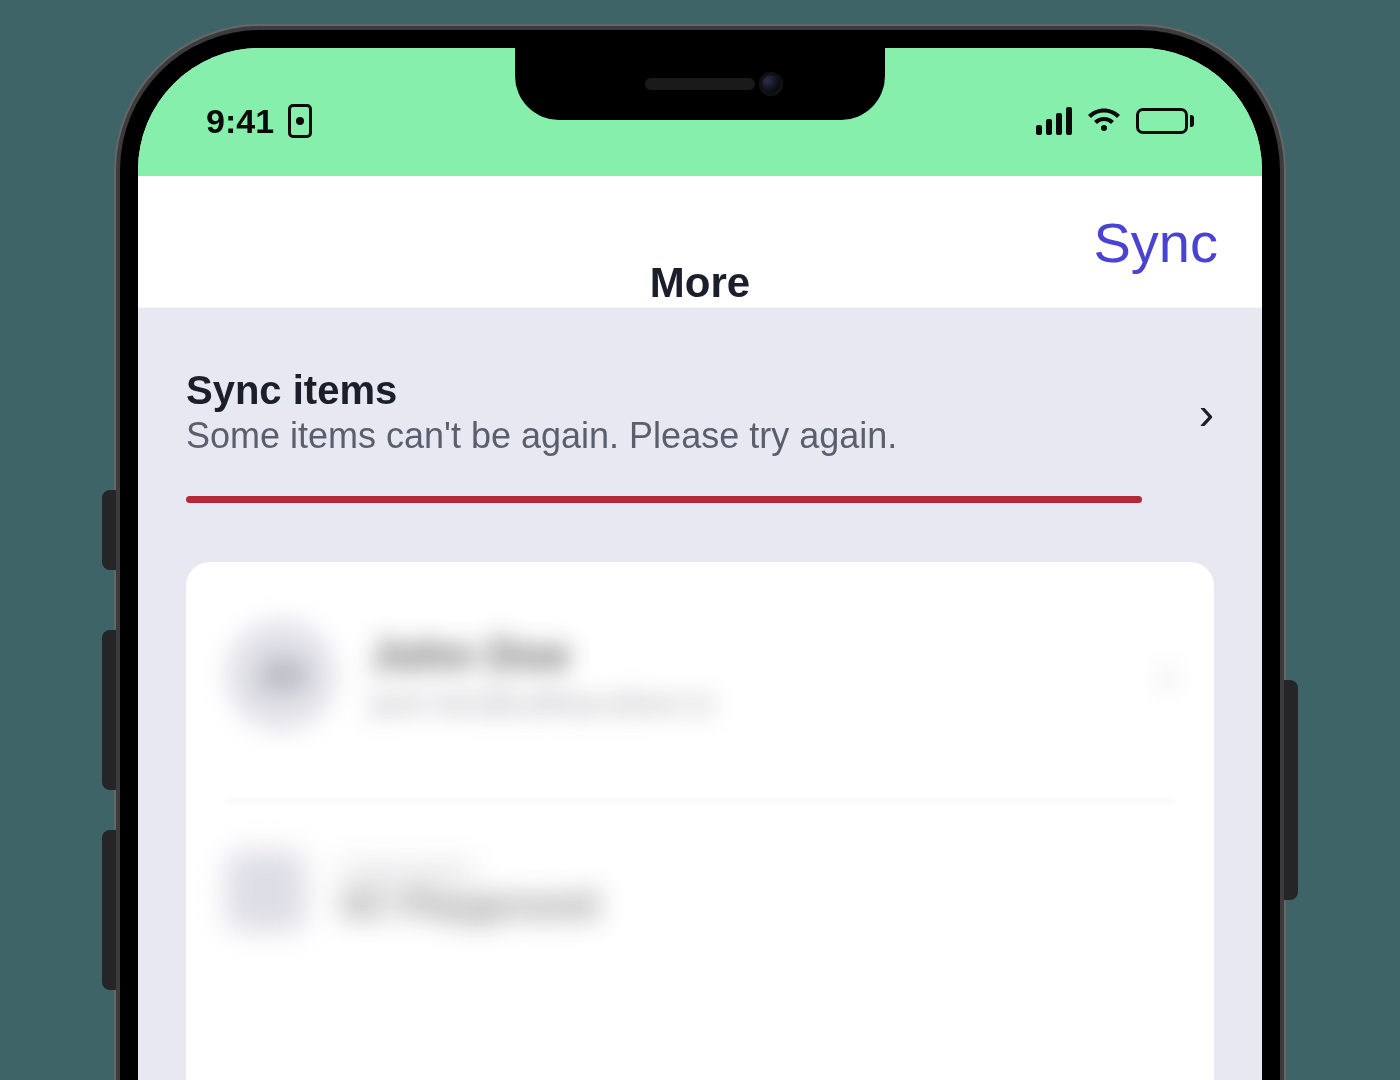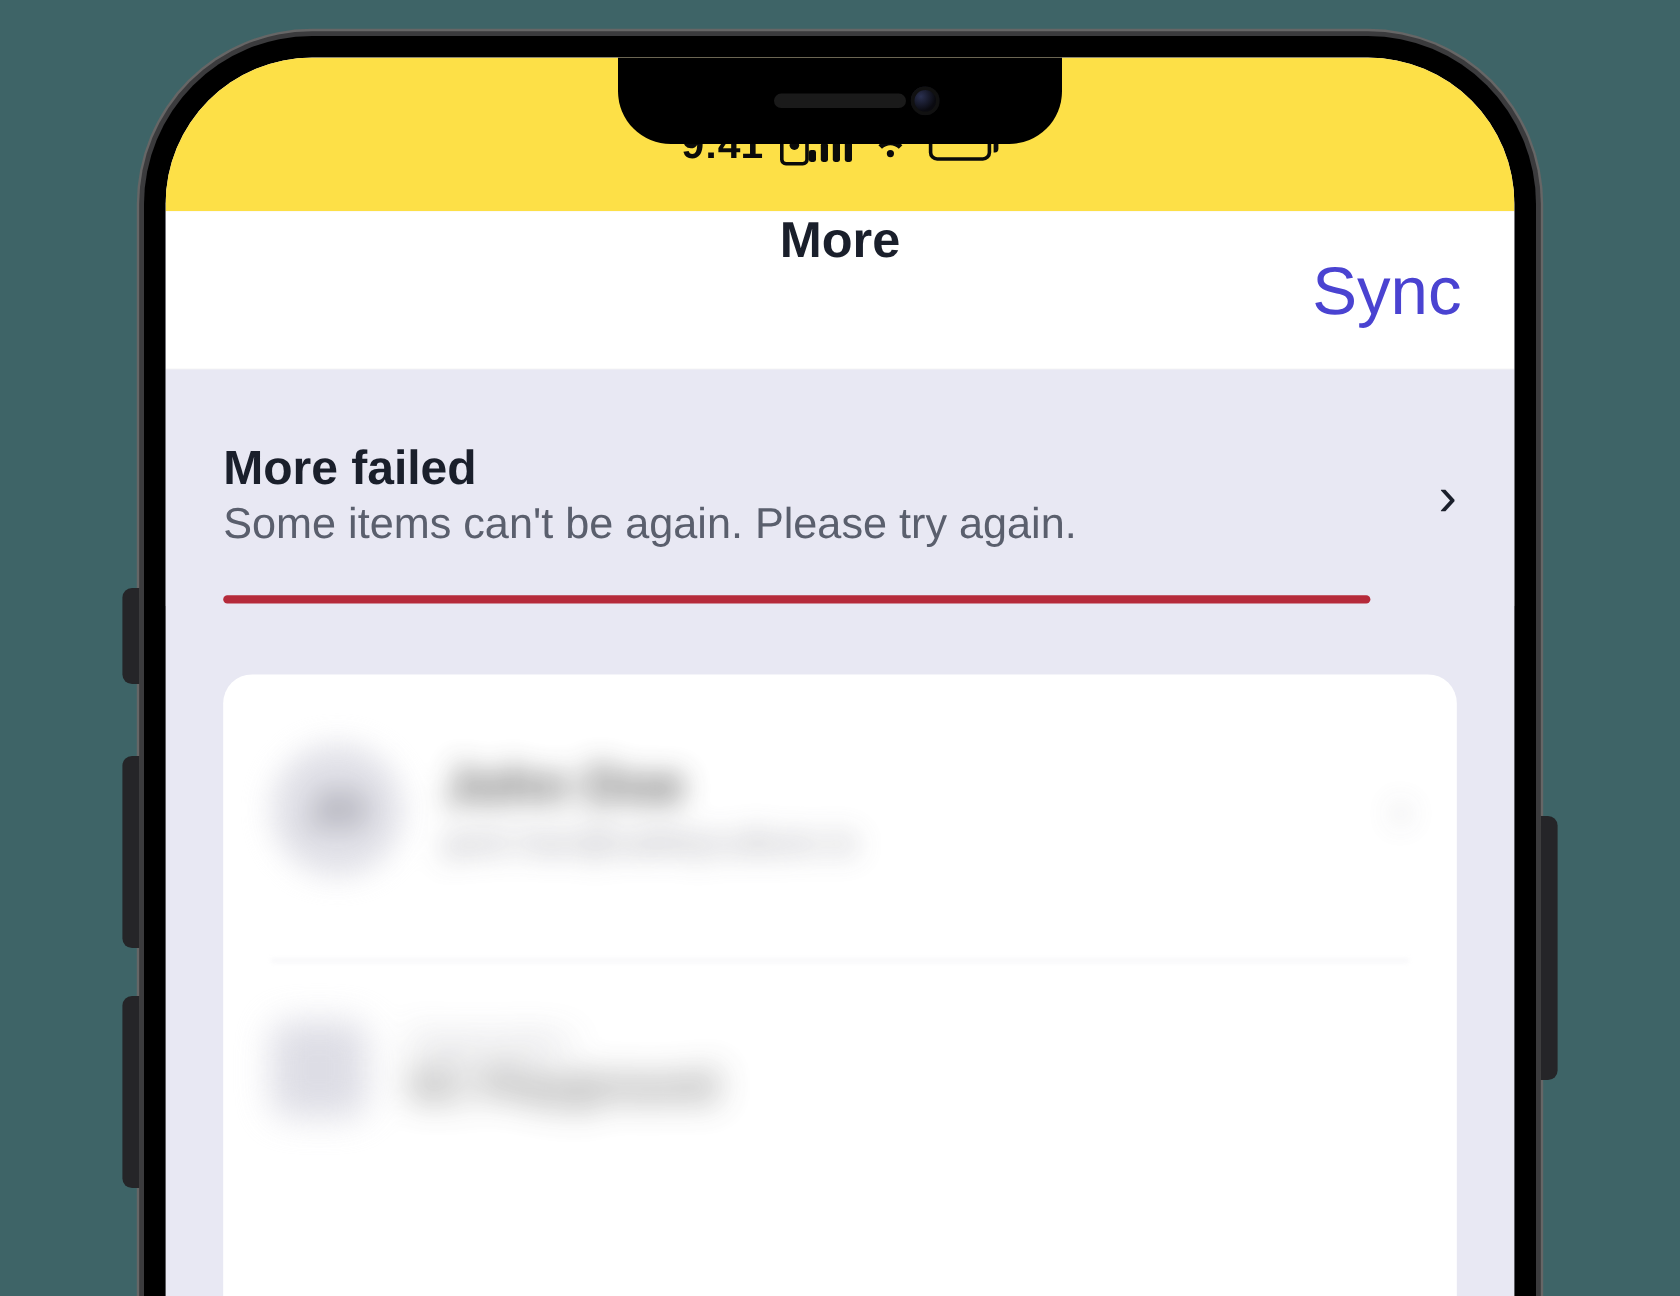--- a/index.html
+++ b/index.html
@@ -40,42 +40,42 @@
     border-radius:0 0 44px 44px;
     z-index:50;
     display:flex;align-items:center;justify-content:center;
   }
   .speaker{width:110px;height:12px;border-radius:10px;background:#1a1a1a;}
   .cam{position:absolute;right:102px;top:50%;transform:translateY(-50%);width:24px;height:24px;border-radius:50%;background:radial-gradient(circle at 35% 35%,#2a3050 0%,#0a0a10 55%);box-shadow:inset 0 0 0 3px #111;}
 
   
   .statusbar{
     position:absolute;top:0;left:0;right:0;height:128px;
-    background:#fde047;
-    display:flex;justify-content:center;align-items:center;
+    background:#86efac;
+    display:flex;justify-content:space-between;align-items:center;
     padding:0 68px;
     font-weight:600;font-size:34px;color:#0a0a0a;
   }
   .st-left{display:flex;align-items:center;gap:14px;padding-top:18px;}
   .sim-icon{display:inline-flex;width:24px;height:34px;border:3px solid #0a0a0a;border-radius:5px;align-items:center;justify-content:center;}
   .sim-icon::after{content:"";width:8px;height:8px;border-radius:50%;background:#0a0a0a;}
   .st-right{display:flex;align-items:center;gap:14px;padding-top:18px;}
   .bars{display:flex;align-items:flex-end;gap:4px;height:28px;}
   .bars span{width:6px;background:#0a0a0a;border-radius:2px;}
   .wifi-ic{width:36px;height:28px;}
   .batt{display:flex;align-items:center;}
   .batt-body{width:52px;height:26px;border:3px solid #0a0a0a;border-radius:7px;padding:2px;}
   .batt-fill{width:100%;height:100%;background:#0a0a0a;border-radius:3px;}
   .batt-tip{width:4px;height:12px;background:#0a0a0a;border-radius:0 3px 3px 0;margin-left:2px;}
 
   
   .navhdr{
     position:absolute;top:128px;left:0;right:0;height:132px;
     background:#fff;
-    display:flex;align-items:flex-start;justify-content:center;
+    display:flex;align-items:flex-end;justify-content:center;
     border-bottom:1px solid rgba(0,0,0,0.04);
   }
   .navhdr .title{font-size:42px;font-weight:700;color:#1a1f2b;}
   .navhdr .sync{position:absolute;right:44px;top:50%;transform:translateY(-50%);font-size:56px;font-weight:500;color:#4a43d1;}
 
   
   .banner{
     position:absolute;top:260px;left:0;right:0;
     background:#e8e8f3;
     padding:60px 48px 48px 48px;
@@ -143,21 +143,21 @@
       </div>
     </div>
 
     <div class="navhdr">
       <span class="title">More</span>
       <span class="sync">Sync</span>
     </div>
 
     <div class="banner">
       <div class="txt">
-        <div class="ttl">More failed</div>
+        <div class="ttl">Sync items</div>
         <div class="msg">Some items can't be again. Please try again.</div>
       </div>
       <div class="chev">›</div>
     </div>
     <div class="underline"></div>
 
     <div class="card">
       <div class="profile">
         <div class="avatar">JD</div>
         <div class="pinfo">

